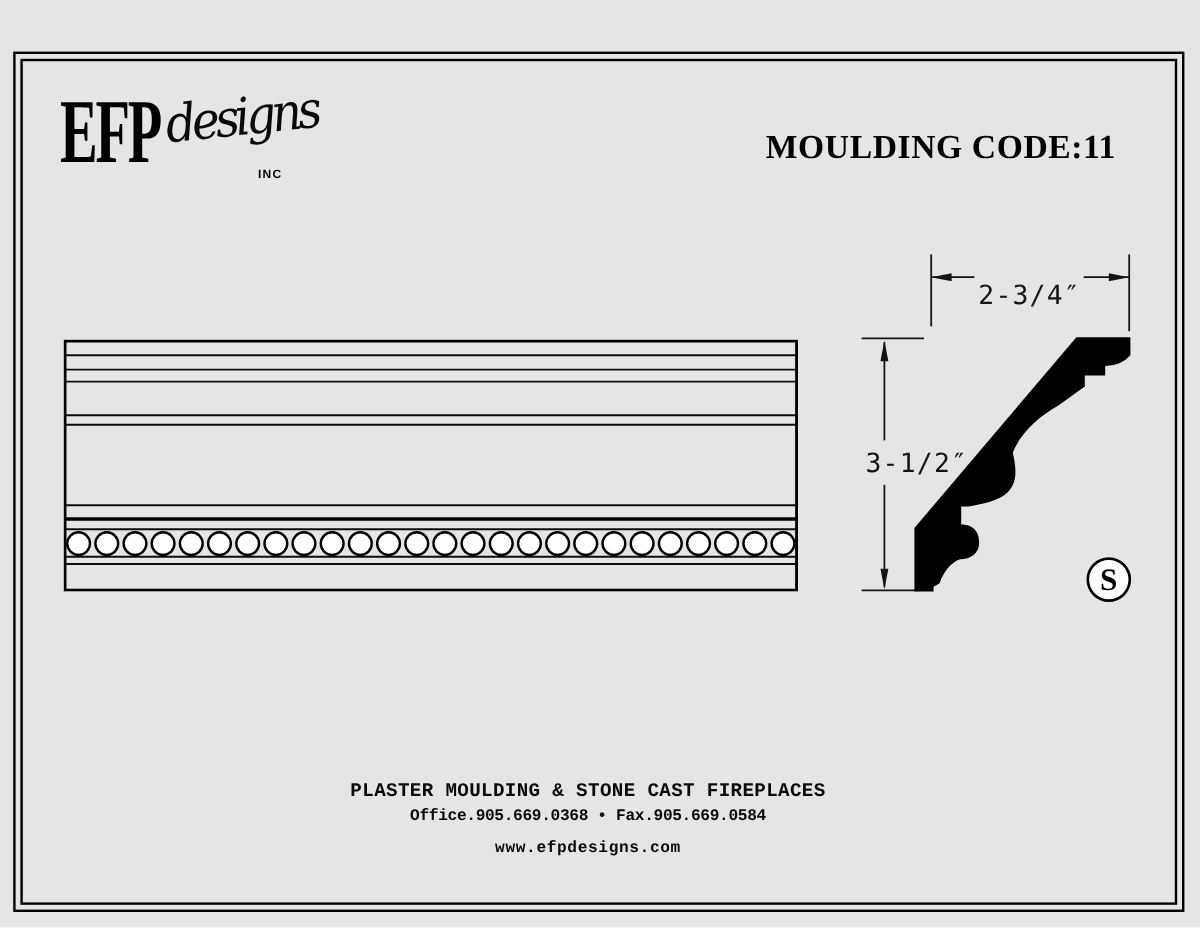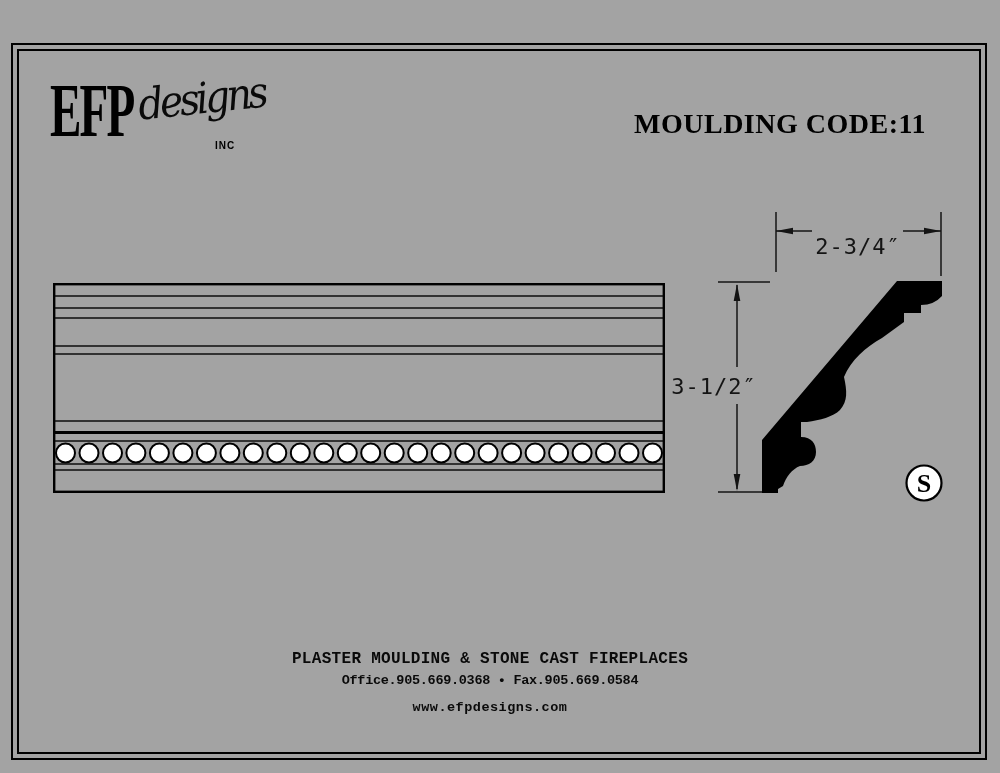--- a/index.html
+++ b/index.html
@@ -1,17 +1,17 @@
 <!DOCTYPE html>
 <html><head>
 <meta charset="utf-8">
 <style>
   html,body{margin:0;padding:0;background:#ffffff;}
   .page{
-    position:relative;width:1000px;height:773px;background:#a3a3a3;overflow:hidden;
+    position:relative;width:1000px;height:773px;background:#e5e5e5;overflow:hidden;
     font-family:"Liberation Serif",serif;color:#000;
   }
   
   .border-outer{position:absolute;left:11px;top:43px;width:972px;height:713px;border:2px solid #000;}
   .border-inner{position:absolute;left:4px;top:4px;right:4px;bottom:4px;border:2px solid #000;}
 
   
   .logo{position:absolute;left:50px;top:78px;width:220px;height:80px;}
   .logo-efp{
     position:absolute;left:0;top:-6px;
@@ -23,36 +23,36 @@
     font-family:"DejaVu Serif",serif;font-style:italic;font-weight:500;font-size:43px;line-height:43px;
     letter-spacing:-4px;transform:rotate(-6deg) scaleX(.92);transform-origin:left top;color:#0a0a0a;
   }
   .logo-inc{
     position:absolute;left:165px;top:62px;
     font-family:"Liberation Sans",sans-serif;font-weight:700;font-size:10px;letter-spacing:1px;color:#000;
   }
 
   
   .code-title{
-    position:absolute;left:630px;top:108px;width:300px;text-align:center;
+    position:absolute;left:630px;top:108px;width:300px;text-align:right;
     font-family:"Liberation Serif",serif;font-weight:700;font-size:28px;letter-spacing:.5px;color:#000;
     white-space:nowrap;
   }
 
   
   .elevation-svg{position:absolute;left:53px;top:283px;}
   .section-svg{position:absolute;left:690px;top:195px;}
 
   .dim-label{
     position:absolute;text-align:center;
     font-family:"DejaVu Sans Mono","DejaVu Sans",monospace;font-weight:400;
     font-size:22px;color:#141414;letter-spacing:1px;white-space:nowrap;
   }
   .dim-width{left:798px;top:234px;width:120px;}
-  .dim-height{left:666px;top:374px;width:96px;}
+  .dim-height{left:716px;top:374px;width:96px;}
 
   
   .footer{
     position:absolute;left:0;top:650px;width:980px;text-align:center;
     font-family:"Liberation Mono",monospace;color:#0a0a0a;
   }
   .footer-line1{font-size:16px;font-weight:700;letter-spacing:.3px;margin-bottom:5px;white-space:pre;}
   .footer-line2{font-size:13.5px;font-weight:700;letter-spacing:-.3px;margin-bottom:4px;white-space:pre;}
   .footer-line3{font-size:13.5px;font-weight:700;letter-spacing:-.3px;margin-bottom:12px;white-space:pre;}
   .footer-line4{font-size:13.5px;font-weight:700;letter-spacing:.5px;white-space:pre;}

